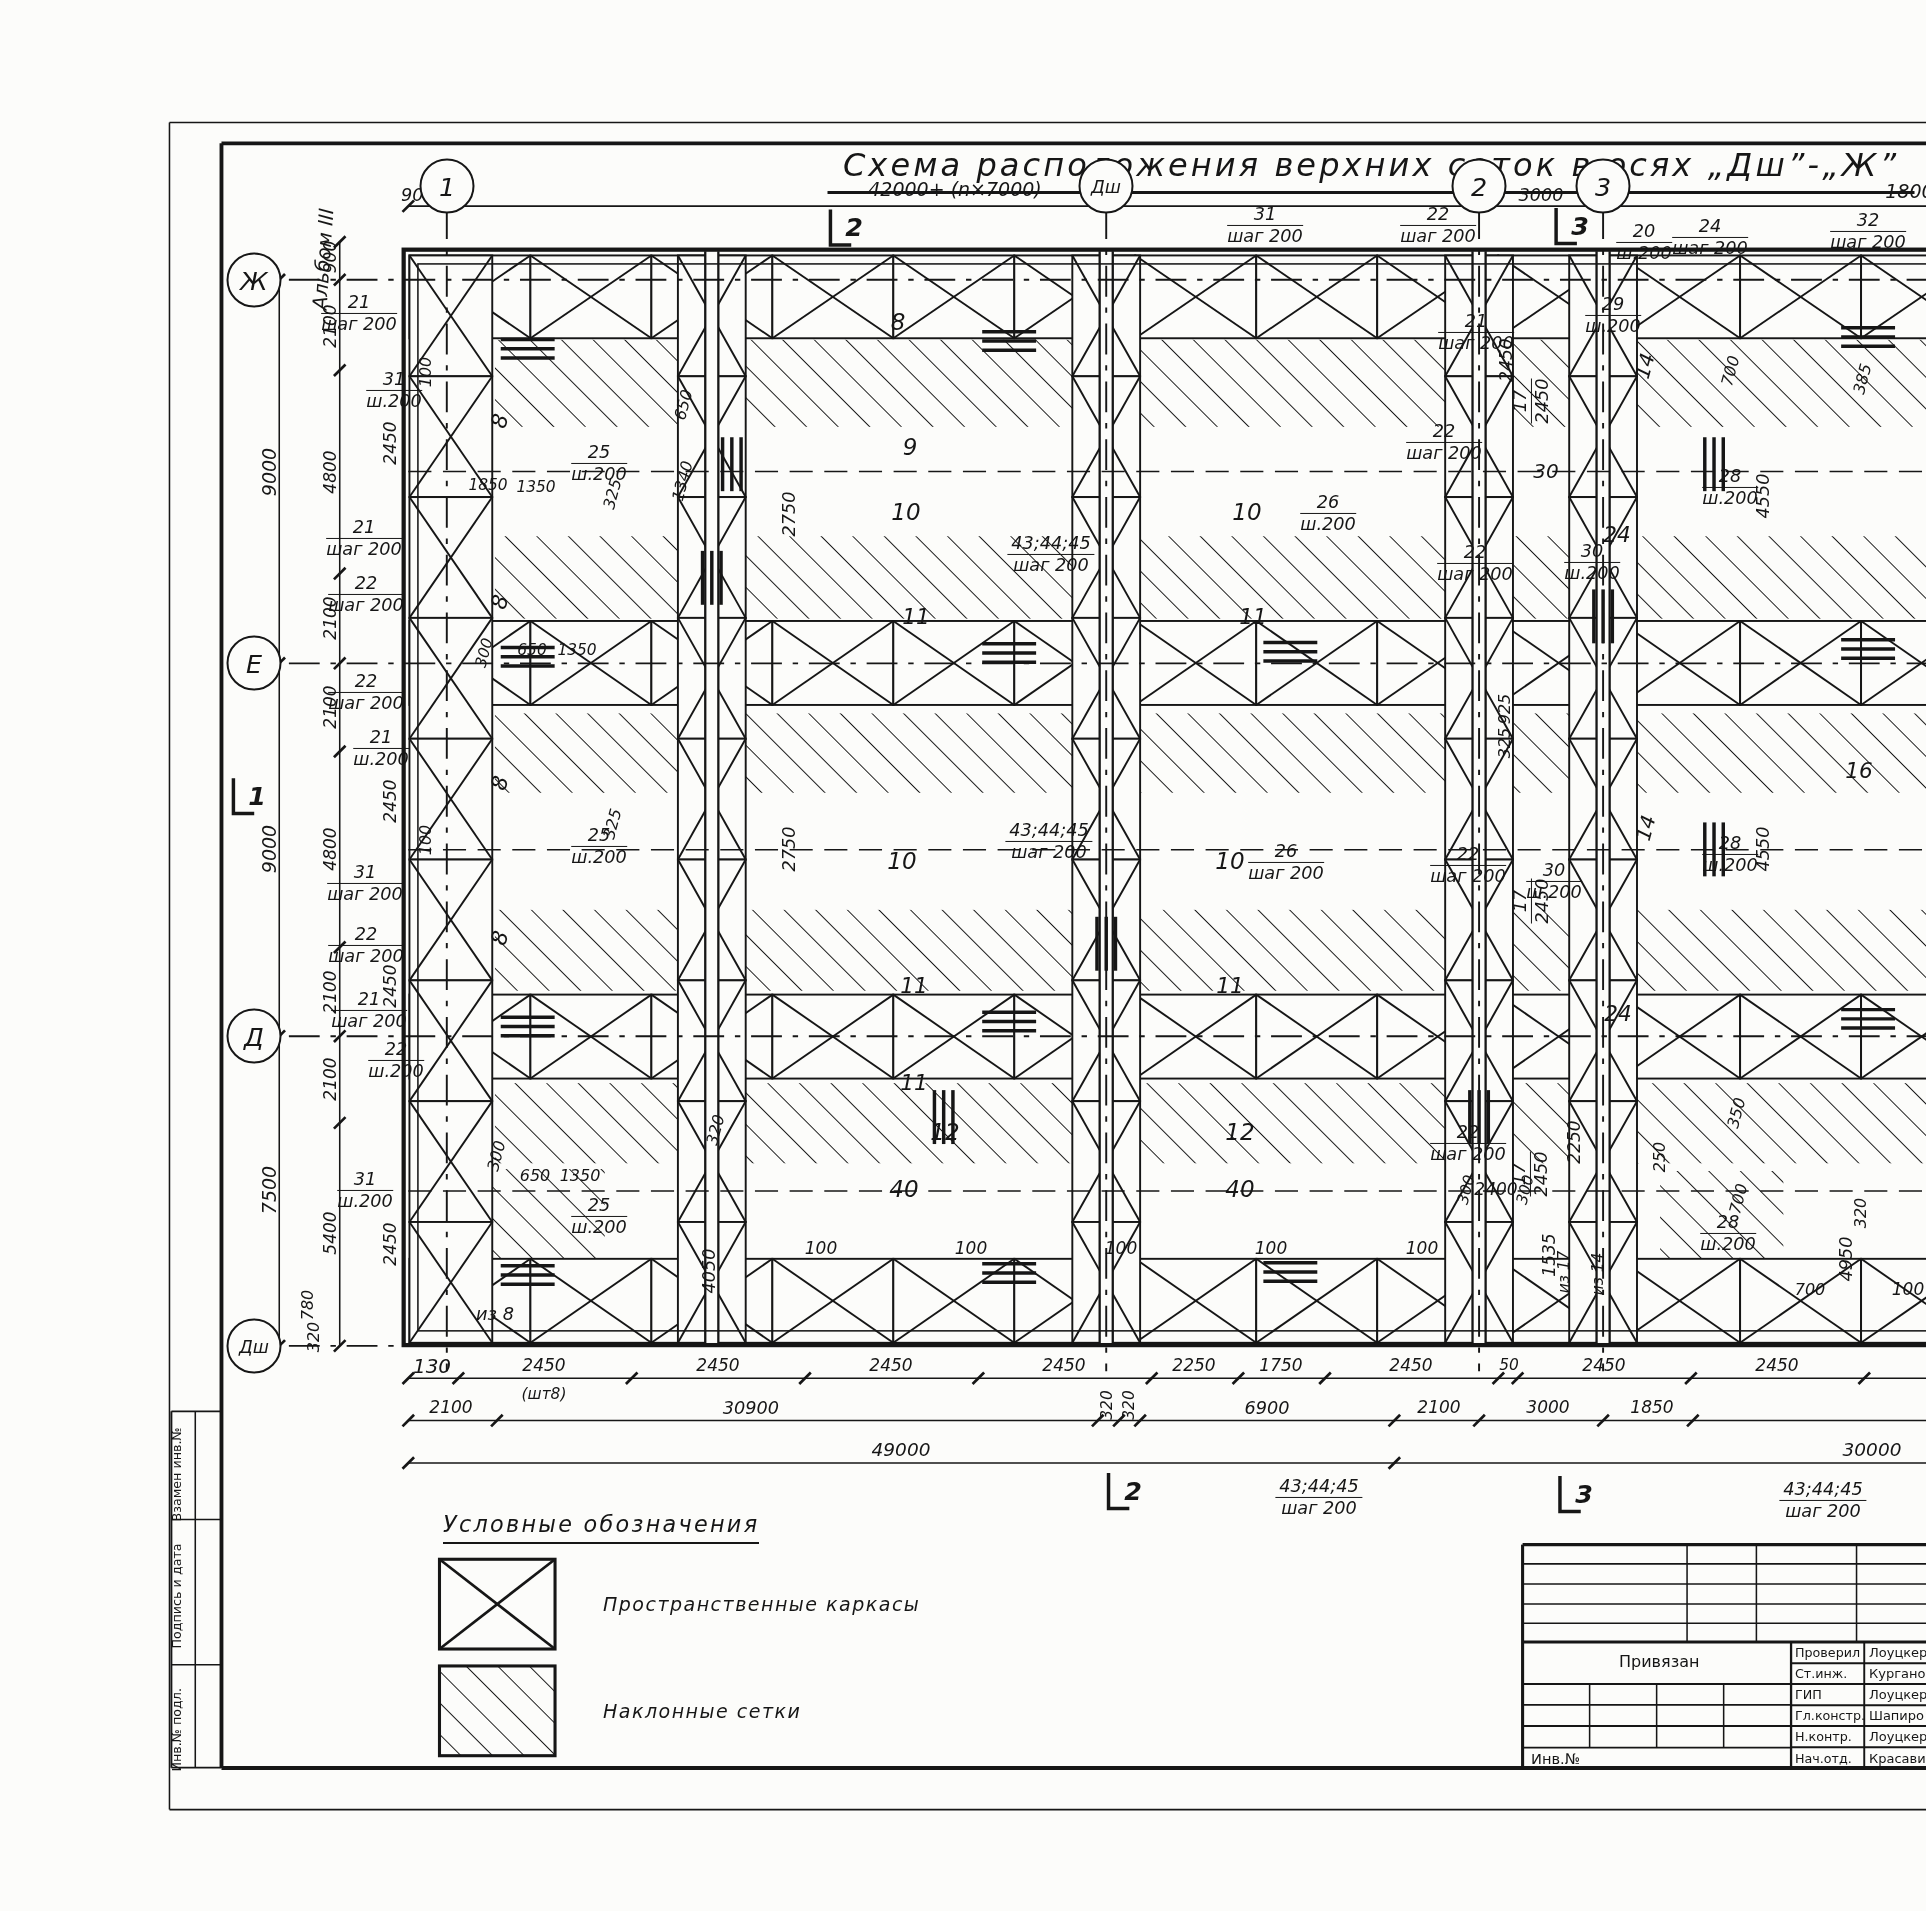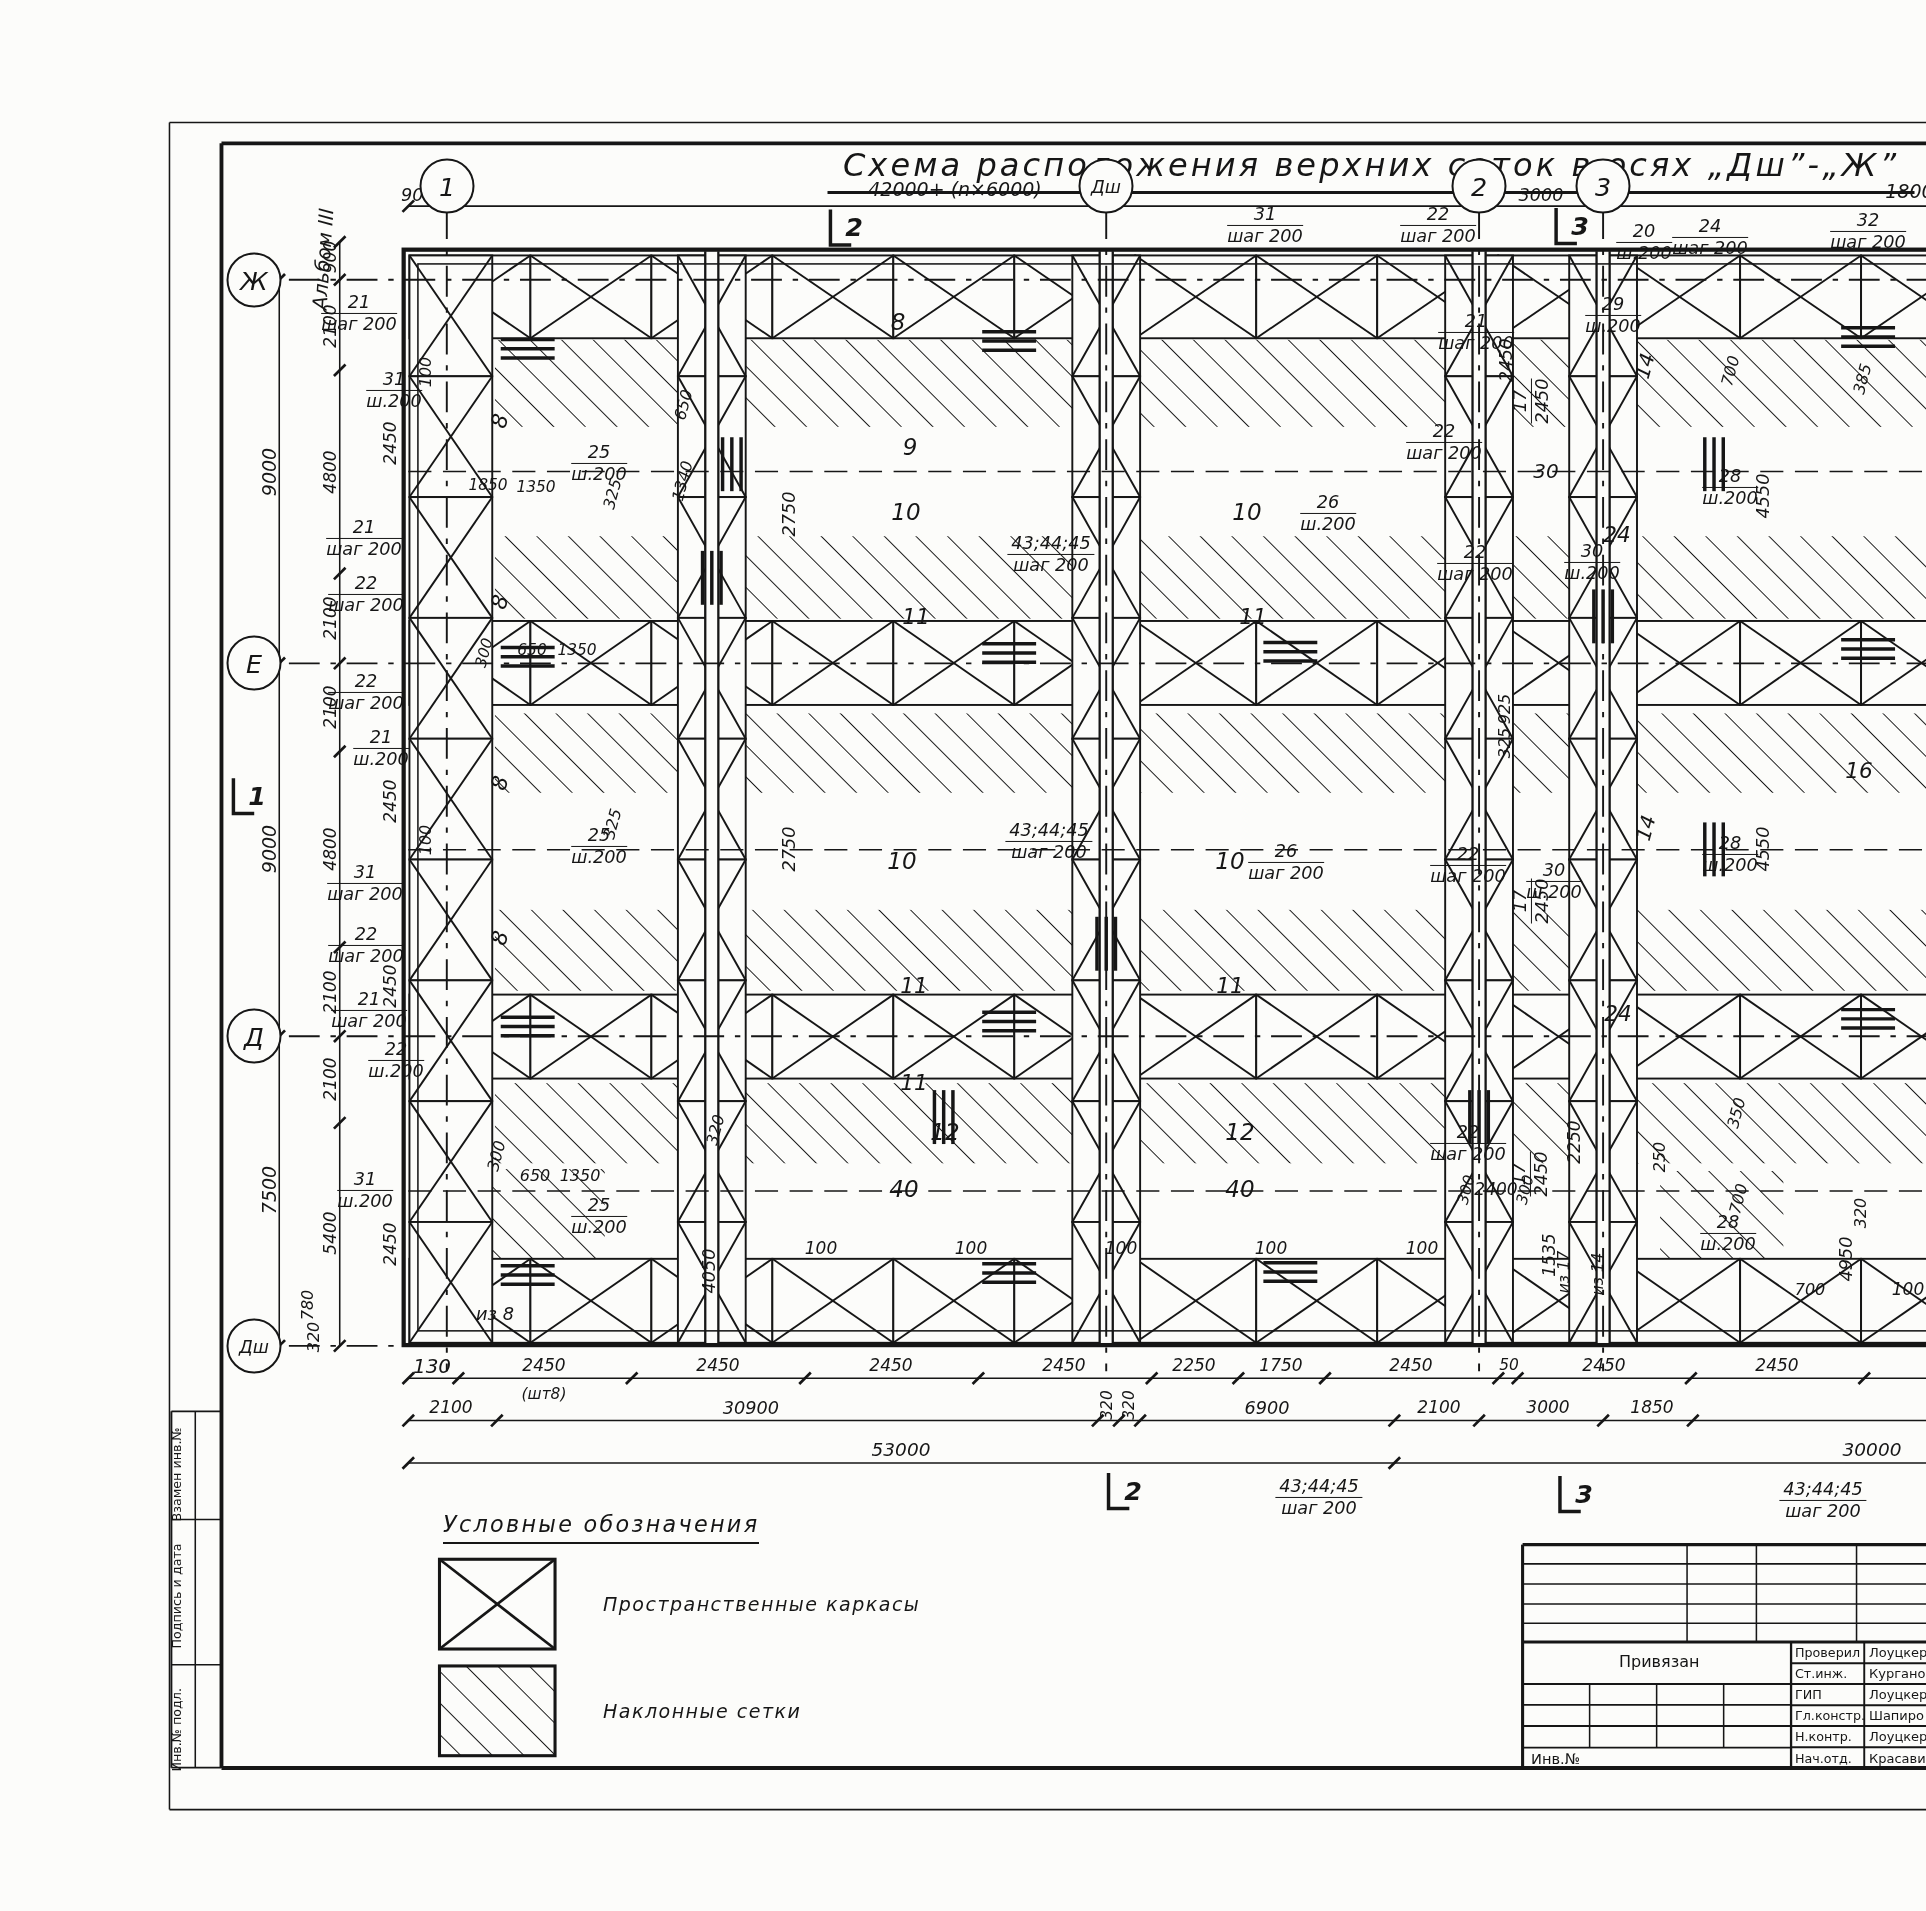--- a/index.html
+++ b/index.html
@@ -632,21 +632,21 @@
       <path d="M 4050 3832 L 4050 3924 L 4104 3924" fill="none" stroke="#161616" stroke-width="9"></path>
       <path d="M 5464 3844 L 5464 3936 L 5518 3936" fill="none" stroke="#161616" stroke-width="9"></path>
     </svg>
 
   <div class="album" style="left:272px;top:247px;">Альбом III</div>
 
   <div class="ttl" style="left:1371px;top:146px;">Схема  расположения  верхних  сеток  в  осях  „Дш”-„Ж”</div>
 
   <div id="labels">
       <div class="lbl" style="left: 418px; top: 195px; font-size: 17.7px; transform: translate(-50%, -50%);">900</div>
-      <div class="lbl" style="left: 955px; top: 190px; font-size: 19px; transform: translate(-50%, -50%);">42000+ (n×6000)</div>
+      <div class="lbl" style="left: 955px; top: 190px; font-size: 19px; transform: translate(-50%, -50%);">42000+ (n×7000)</div>
       <div class="lbl" style="left: 1541px; top: 195px; font-size: 17.7px; transform: translate(-50%, -50%);">3000</div>
       <div class="lbl" style="left: 1972px; top: 192px; font-size: 19px; transform: translate(-50%, -50%);">18000+ (n×6000)</div>
       <div class="lbl sectlbl" style="left: 854px; top: 228px; font-size: 25.4px; transform: translate(-50%, -50%);">2</div>
       <div class="lbl sectlbl" style="left: 1580px; top: 227px; font-size: 25.4px; transform: translate(-50%, -50%);">3</div>
       <div class="lbl sectlbl" style="left: 257px; top: 797px; font-size: 25.4px; transform: translate(-50%, -50%);">1</div>
       <div class="lbl sectlbl" style="left: 1133px; top: 1492px; font-size: 25.4px; transform: translate(-50%, -50%);">2</div>
       <div class="lbl sectlbl" style="left: 1584px; top: 1495px; font-size: 25.4px; transform: translate(-50%, -50%);">3</div>
       <div class="lbl" style="left: 1265px; top: 225px; font-size: 17.7px; transform: translate(-50%, -50%);">
         <span class="u">31</span>
         <span class="d">шаг 200</span>
@@ -892,21 +892,21 @@
       <div class="lbl" style="left: 1604px; top: 1366px; font-size: 17px; transform: translate(-50%, -50%);">2450</div>
       <div class="lbl" style="left: 1777px; top: 1366px; font-size: 17px; transform: translate(-50%, -50%);">2450</div>
       <div class="lbl" style="left: 451px; top: 1408px; font-size: 17px; transform: translate(-50%, -50%);">2100</div>
       <div class="lbl" style="left: 751px; top: 1408px; font-size: 17.7px; transform: translate(-50%, -50%);">30900</div>
       <div class="lbl" style="left: 1108px; top: 1405px; font-size: 15.4px; transform: translate(-50%, -50%) rotate(-90deg);">320</div>
       <div class="lbl" style="left: 1130px; top: 1405px; font-size: 15.4px; transform: translate(-50%, -50%) rotate(-90deg);">320</div>
       <div class="lbl" style="left: 1267px; top: 1408px; font-size: 17.7px; transform: translate(-50%, -50%);">6900</div>
       <div class="lbl" style="left: 1439px; top: 1408px; font-size: 17px; transform: translate(-50%, -50%);">2100</div>
       <div class="lbl" style="left: 1548px; top: 1408px; font-size: 17px; transform: translate(-50%, -50%);">3000</div>
       <div class="lbl" style="left: 1652px; top: 1408px; font-size: 17px; transform: translate(-50%, -50%);">1850</div>
-      <div class="lbl" style="left: 901px; top: 1450px; font-size: 18.5px; transform: translate(-50%, -50%);">53000</div>
+      <div class="lbl" style="left: 901px; top: 1450px; font-size: 18.5px; transform: translate(-50%, -50%);">49000</div>
       <div class="lbl" style="left: 1872px; top: 1450px; font-size: 18.5px; transform: translate(-50%, -50%); text-align: right;">30000</div>
       <div class="lbl" style="left: 270px; top: 472px; font-size: 19px; transform: translate(-50%, -50%) rotate(-90deg);">9000</div>
       <div class="lbl" style="left: 270px; top: 849px; font-size: 19px; transform: translate(-50%, -50%) rotate(-90deg);">9000</div>
       <div class="lbl" style="left: 270px; top: 1190px; font-size: 19px; transform: translate(-50%, -50%) rotate(-90deg);">7500</div>
       <div class="lbl" style="left: 331px; top: 257px; font-size: 17px; transform: translate(-50%, -50%) rotate(-90deg);">900</div>
       <div class="lbl" style="left: 331px; top: 326px; font-size: 17px; transform: translate(-50%, -50%) rotate(-90deg);">2100</div>
       <div class="lbl" style="left: 331px; top: 472px; font-size: 17px; transform: translate(-50%, -50%) rotate(-90deg);">4800</div>
       <div class="lbl" style="left: 331px; top: 618px; font-size: 17px; transform: translate(-50%, -50%) rotate(-90deg);">2100</div>
       <div class="lbl" style="left: 331px; top: 707px; font-size: 17px; transform: translate(-50%, -50%) rotate(-90deg);">2100</div>
       <div class="lbl" style="left: 331px; top: 849px; font-size: 17px; transform: translate(-50%, -50%) rotate(-90deg);">4800</div>

